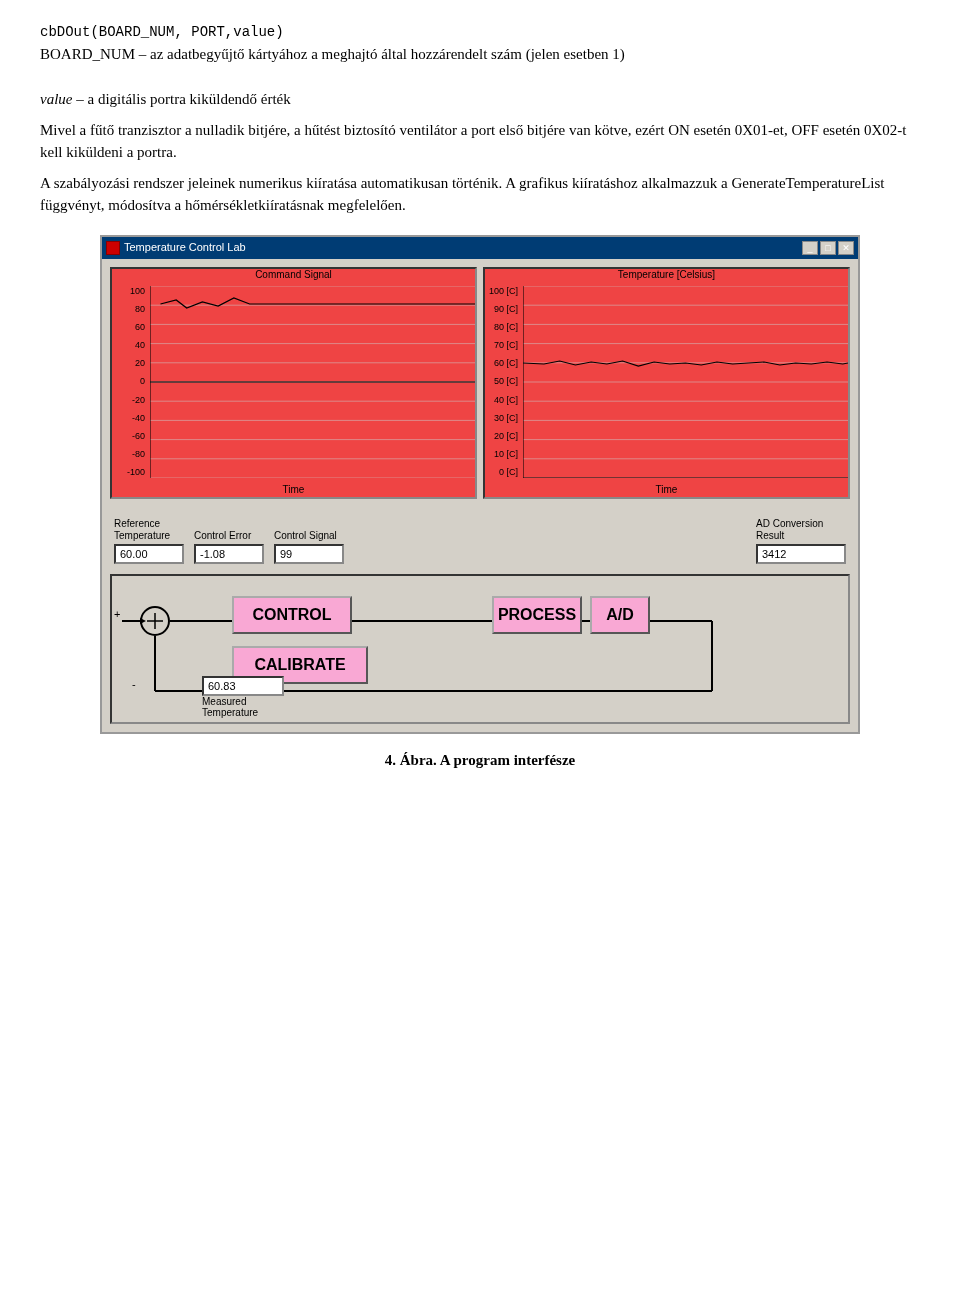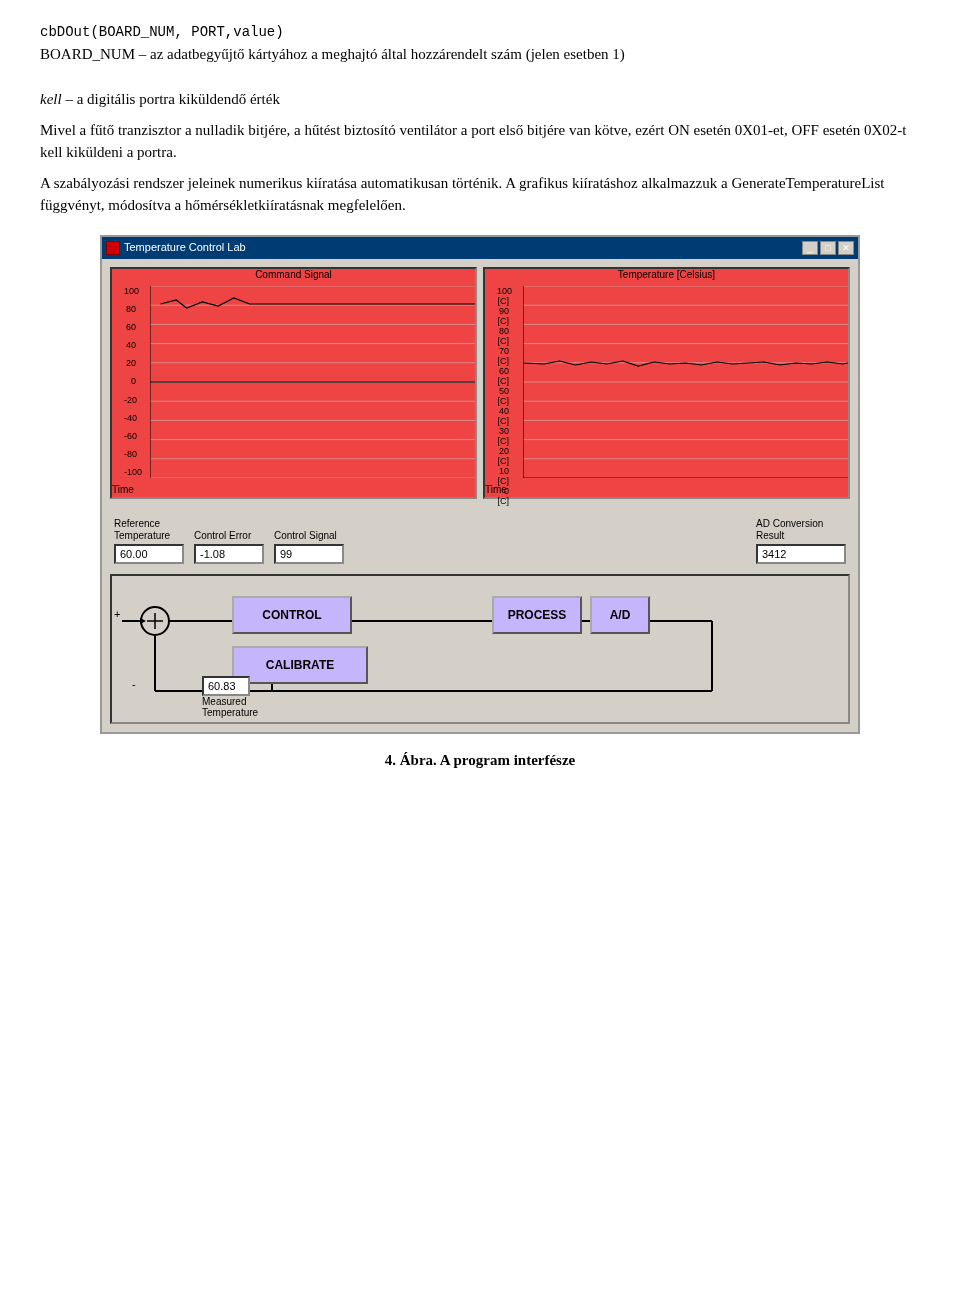--- a/index.html
+++ b/index.html
@@ -93,20 +93,21 @@
     .chart-inner {
       position: relative;
       height: 200px;
       width: 100%;
     }
     .chart-inner svg {
       width: 100%;
       height: 100%;
     }
     .chart-xlabel {
+      text-align: center;
       font-size: 10px;
       padding: 2px 0;
     }
     
     .data-fields-row {
       display: flex;
       align-items: flex-end;
       gap: 10px;
       margin-bottom: 10px;
       padding: 0 4px;
@@ -157,23 +158,23 @@
       align-items: center;
       justify-content: center;
     }
     .sum-circle svg {
       width: 20px;
       height: 20px;
     }
     
     .diag-btn {
       border: 2px outset #aaa;
-      background: #c4b5fd;
+      background: #f9a8d4;
       font-family: 'Arial', sans-serif;
-      font-size: 12px;
+      font-size: 16px;
       font-weight: bold;
       cursor: pointer;
       display: flex;
       align-items: center;
       justify-content: center;
       position: absolute;
     }
     .btn-control {
       width: 120px;
       height: 38px;
@@ -215,21 +216,21 @@
       display: flex;
       flex-direction: column;
       align-items: flex-start;
     }
     .meas-input {
       border: 2px inset #888;
       background: #fff;
       padding: 2px 4px;
       font-size: 11px;
       font-family: 'Arial', sans-serif;
-      width: 48px;
+      width: 82px;
       height: 20px;
     }
     .meas-label {
       font-size: 10px;
     }
     
     .caption {
       text-align: center;
       font-size: 15px;
       font-weight: bold;
@@ -238,21 +239,21 @@
     
     .y-labels {
       position: absolute;
       left: 0;
       top: 0;
       bottom: 0;
       width: 38px;
       display: flex;
       flex-direction: column;
       justify-content: space-between;
-      padding: 4px 12px;
+      padding: 4px 3px;
     }
     .y-label {
       font-size: 9px;
       text-align: right;
       padding-right: 2px;
     }
     .chart-plot-area {
       position: absolute;
       left: 38px;
       right: 0;
@@ -261,21 +262,21 @@
     }
   </style>
 </head>
 <body>
 
 <div class="text-block">
   <p>
     <span class="code-inline">cbDOut(BOARD_NUM, PORT,value)</span><br>
     <span>BOARD_NUM – az adatbegyűjtő kártyához a meghajtó által hozzárendelt szám (jelen esetben 1)</span><br>
     <br>
-    <em>kell</em><span> – a digitális portra kiküldendő érték</span>
+    <em>value</em><span> – a digitális portra kiküldendő érték</span>
   </p>
   <p>
     <span>Mivel a fűtő tranzisztor a nulladik bitjére, a hűtést biztosító ventilátor a port első bitjére van kötve, ezért ON esetén 0X01-et, OFF esetén 0X02-t kell kiküldeni a portra.</span>
   </p>
   <p>
     <span>A szabályozási rendszer jeleinek numerikus kiíratása automatikusan történik. A grafikus kiíratáshoz alkalmazzuk a GenerateTemperatureList függvényt, módosítva a hőmérsékletkiíratásnak megfelelően.</span>
   </p>
 </div>
 
 <div class="window-wrapper">

